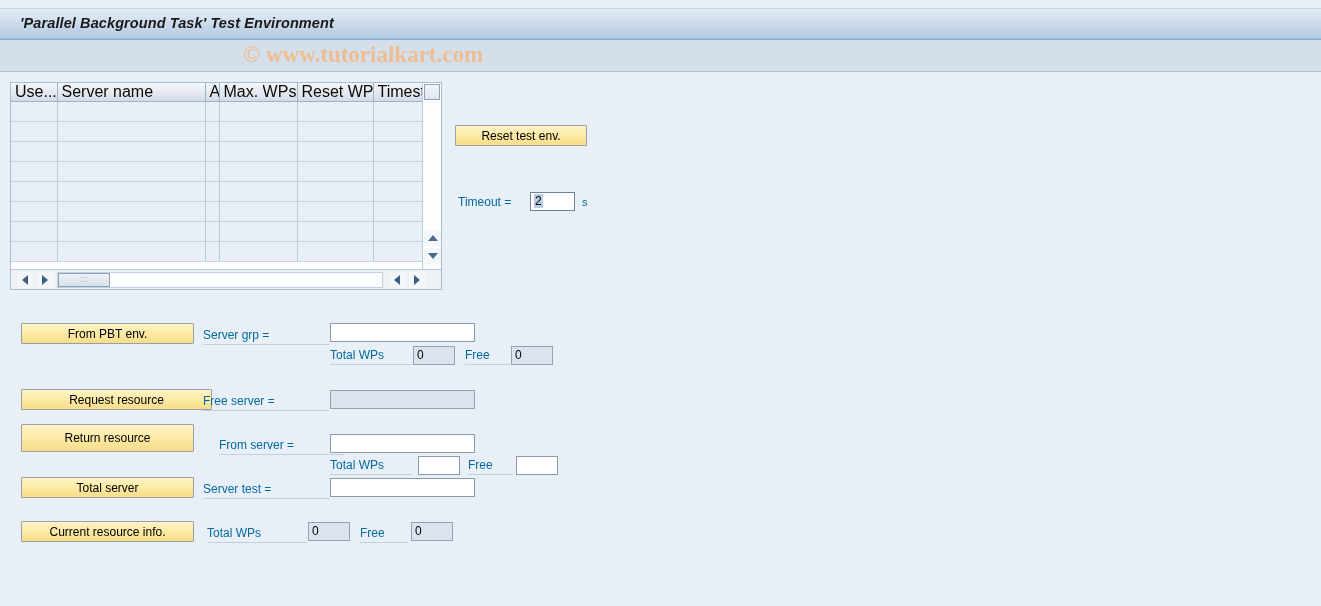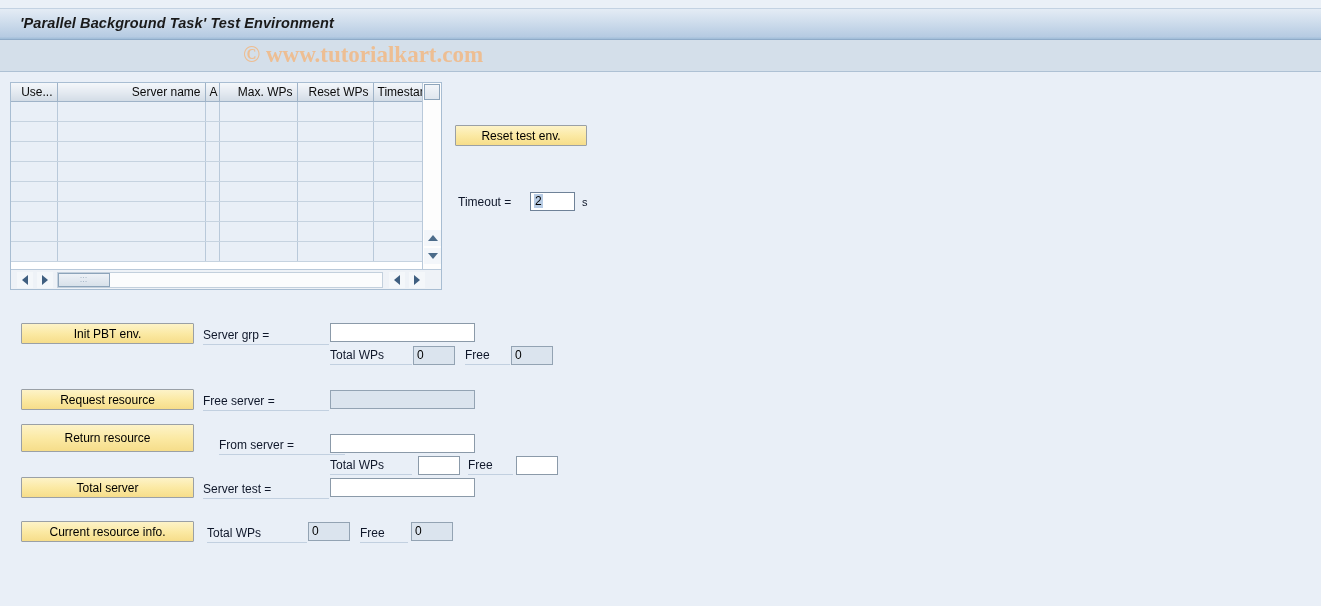--- a/index.html
+++ b/index.html
@@ -93,24 +93,24 @@
   table.grid {
     border-collapse: collapse;
     table-layout: fixed;
     width: 412px;
     background: #e9eff7;
   }
   table.grid th {
     height: 18px;
     padding: 0 4px;
     font-family: "Liberation Sans", sans-serif;
-    font-size: 12px;
+    font-size: 16px;
     font-weight: normal;
     color: #0a0a0a;
-    text-align: right;
+    text-align: left;
     background: linear-gradient(to bottom, #f4f7fa 0%, #e3e9f0 55%, #d3dce6 100%);
     border-right: 1px solid #9fb3c8;
     border-bottom: 1px solid #9fb3c8;
     white-space: nowrap;
     overflow: hidden;
     box-sizing: border-box;
   }
   table.grid td {
     height: 20px;
     padding: 0 4px;
@@ -243,21 +243,21 @@
     justify-content: center;
     padding: 8px;
     white-space: nowrap;
   }
   #btn-reset { left: 455px; top: 125px; width: 132px; height: 21px; }
 
   .lbl {
     position: absolute;
     font-family: "Liberation Sans", sans-serif;
     font-size: 12px;
-    color: #0f172a;
+    color: #0369a1;
     white-space: nowrap;
     box-sizing: border-box;
   }
   .lbl-ul {
     border-bottom: 1px solid #c2d0e0;
   }
 
   .fld {
     position: absolute;
     border: 1px solid #8b9aa9;
@@ -282,21 +282,21 @@
     border: 1px solid #6f8298;
   }
   #timeout-sel {
     background: #b8cce4;
     padding: 0 1px;
   }
   #timeout-unit { left: 582px; top: 196px; font-size: 11px; }
 
   
   #btn-init    { left: 21px; top: 323px; width: 173px; height: 21px; }
-  #btn-request { left: 21px; top: 389px; width: 173px; height: 21px; }
+  #btn-request { left: 21px; top: 389px; width: 191px; height: 21px; }
   #btn-return  { left: 21px; top: 424px; width: 173px; height: 28px; text-align: right; }
   #btn-delete  { left: 21px; top: 477px; width: 173px; height: 21px; }
   #btn-info    { left: 21px; top: 521px; width: 173px; height: 21px; }
 
   #lbl-servergrp  { left: 203px; top: 328px; width: 126px; height: 17px; }
   #fld-servergrp  { left: 330px; top: 323px; width: 145px; height: 19px; }
 
   #lbl-totalwps1  { left: 330px; top: 348px; width: 82px; height: 17px; }
   #fld-totalwps1  { left: 413px; top: 346px; width: 42px; height: 19px; }
   #lbl-free1      { left: 465px; top: 348px; width: 45px; height: 17px; }
@@ -453,21 +453,21 @@
     </div>
   </div>
 </div>
 
 <button class="sap-button" id="btn-reset">Reset test env.</button>
 
 <div class="lbl" id="timeout-label">Timeout  =</div>
 <div class="fld" id="timeout-field"><span id="timeout-sel">2</span></div>
 <div class="lbl" id="timeout-unit">s</div>
 
-<button class="sap-button" id="btn-init">Init PBT env.</button>
+<button class="sap-button" id="btn-init">From PBT env.</button>
 <button class="sap-button" id="btn-request">Request resource</button>
 <button class="sap-button" id="btn-return">Return resource</button>
 <button class="sap-button" id="btn-delete">Total server</button>
 <button class="sap-button" id="btn-info">Current resource info.</button>
 
 <div class="lbl lbl-ul" id="lbl-servergrp">Server grp =</div>
 <input class="fld" id="fld-servergrp" type="text" value="" style="">
 
 <div class="lbl lbl-ul" id="lbl-totalwps1">Total WPs</div>
 <div class="fld fld-ro" id="fld-totalwps1">0</div>

